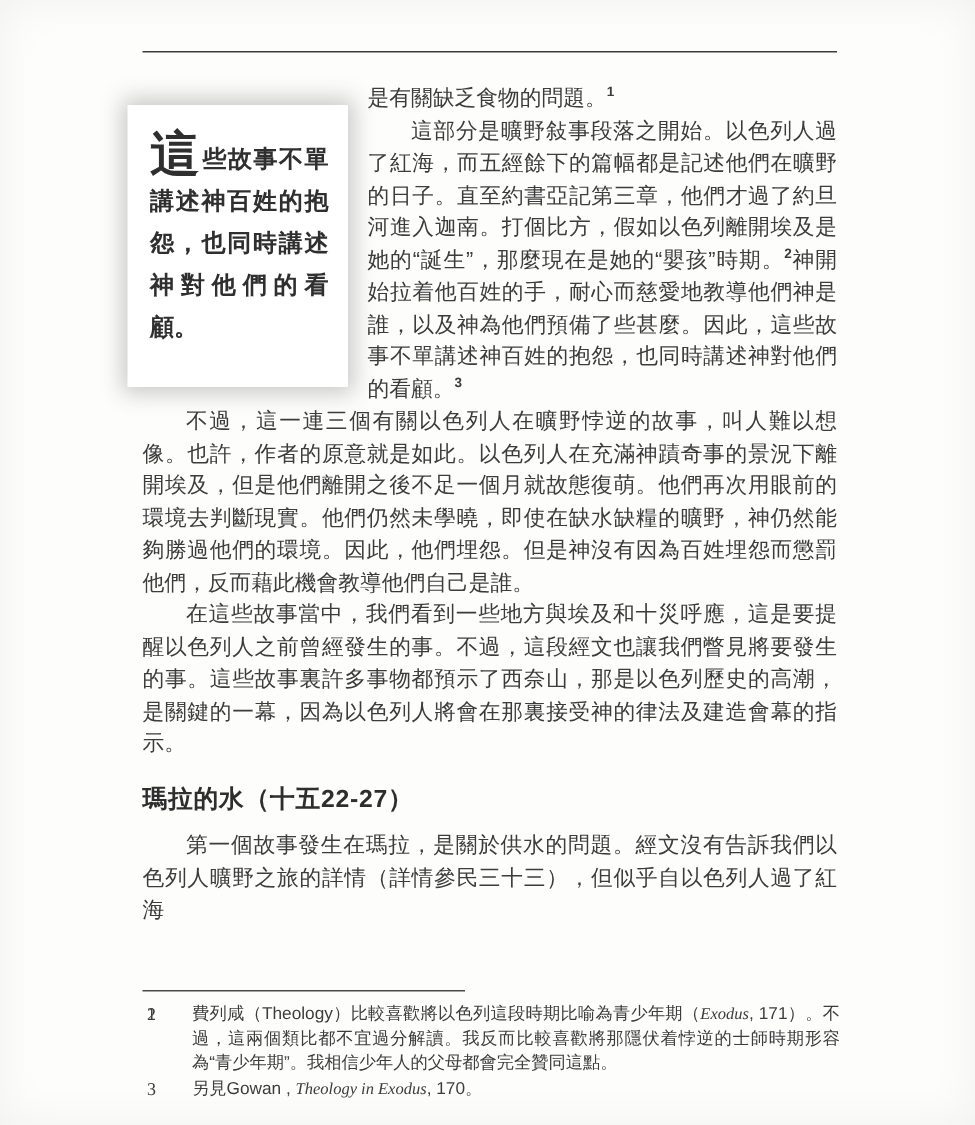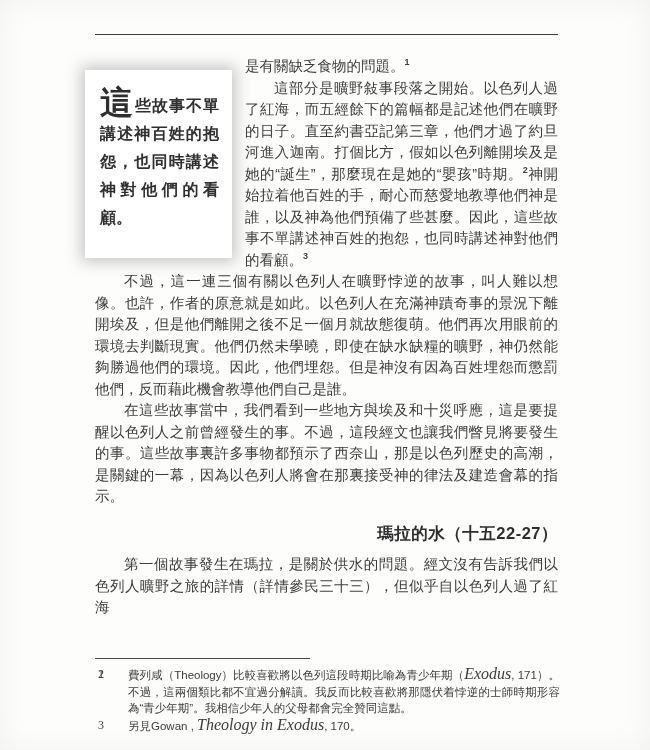--- a/index.html
+++ b/index.html
@@ -36,34 +36,34 @@
     box-shadow: 0 0 14px 4px rgba(60,60,60,0.28);
     padding: 18px 13px 10px 15px;
     font-weight: bold;
     font-size: 16px; line-height: 28px;
     text-align: justify;
     color: #2f2f2f;
   }
   .pull-quote .lead-char { font-size: 33px; font-weight: bold; line-height: 30px; vertical-align: -3px; letter-spacing: 1px; }
 
   .section-heading {
-    text-align: right; font-size: 16.5px; font-weight: bold; color: #2e2e2e;
+    text-align: left; font-size: 16.5px; font-weight: bold; color: #2e2e2e;
     margin: 15px 0 10px 0; letter-spacing: 0.5px;
   }
 
   .footnotes {
     position: absolute;
     left: 95px; right: 90px; bottom: 16px;
     font-size: 11.5px; line-height: 16.5px; color: #3c3c3c;
     text-align: justify;
   }
   .fn-rule { border: none; border-top: 1px solid #4a4a4a; width: 215px; margin-bottom: 7px; }
   .fn-item { position: relative; padding-left: 33px; }
   .fn-num { position: absolute; left: 3px; top: 0; font-family: "Liberation Serif", "DejaVu Serif", serif; font-size: 12px; }
-  .italic-serif { font-style: italic; font-family: "Liberation Serif", "DejaVu Serif", serif; font-size: 16px; }
+  .italic-serif { font-style: italic; font-family: "Liberation Serif", "DejaVu Serif", serif; font-size: 11px; }
 </style>
 </head>
 <body>
 
 <div class="page">
   <div class="inner">
 
     <hr class="header-rule">
 
     <div class="body-text">

